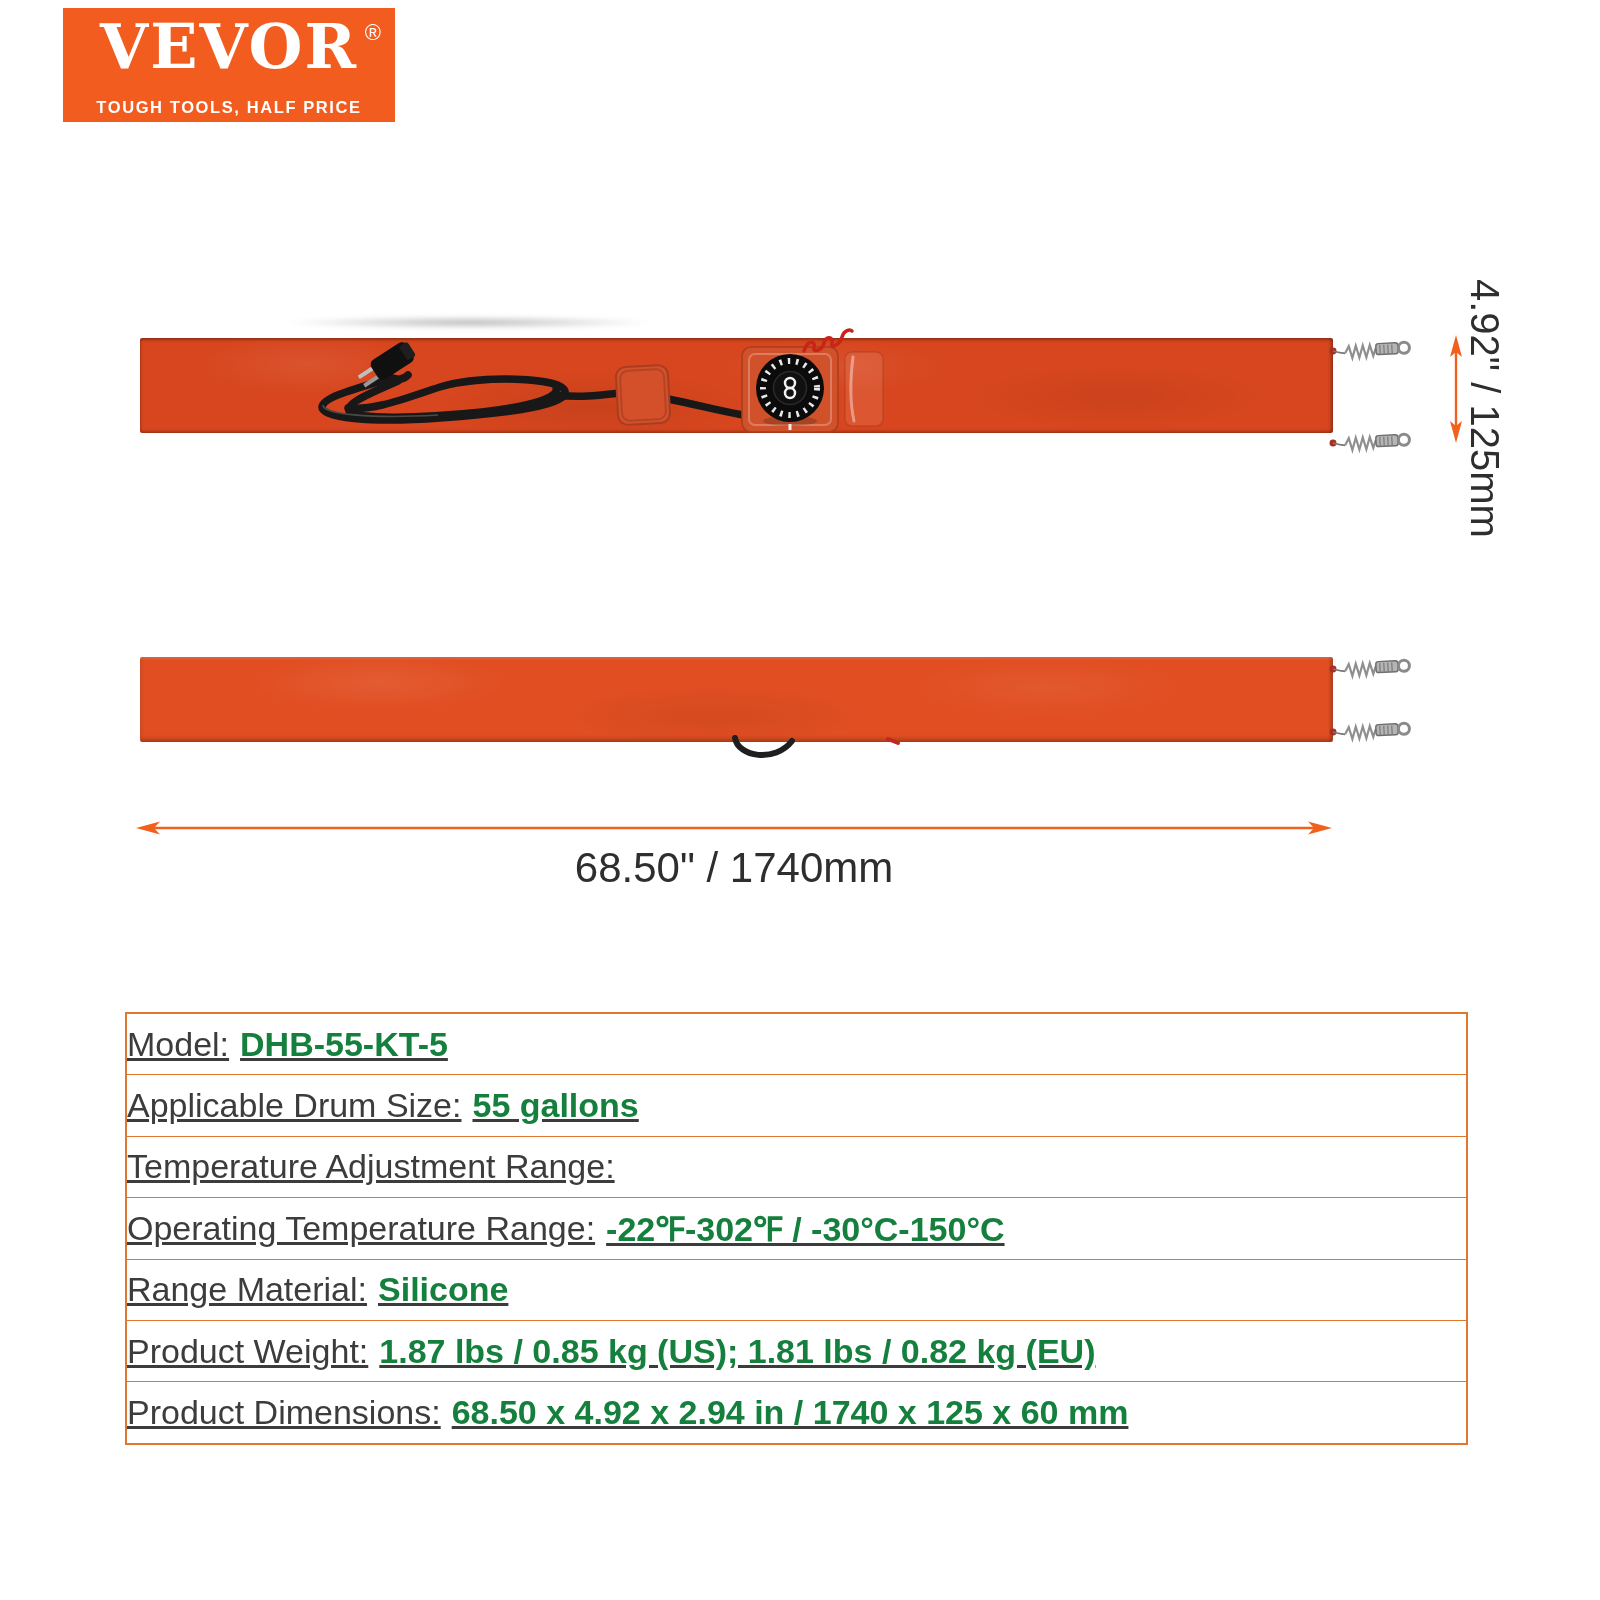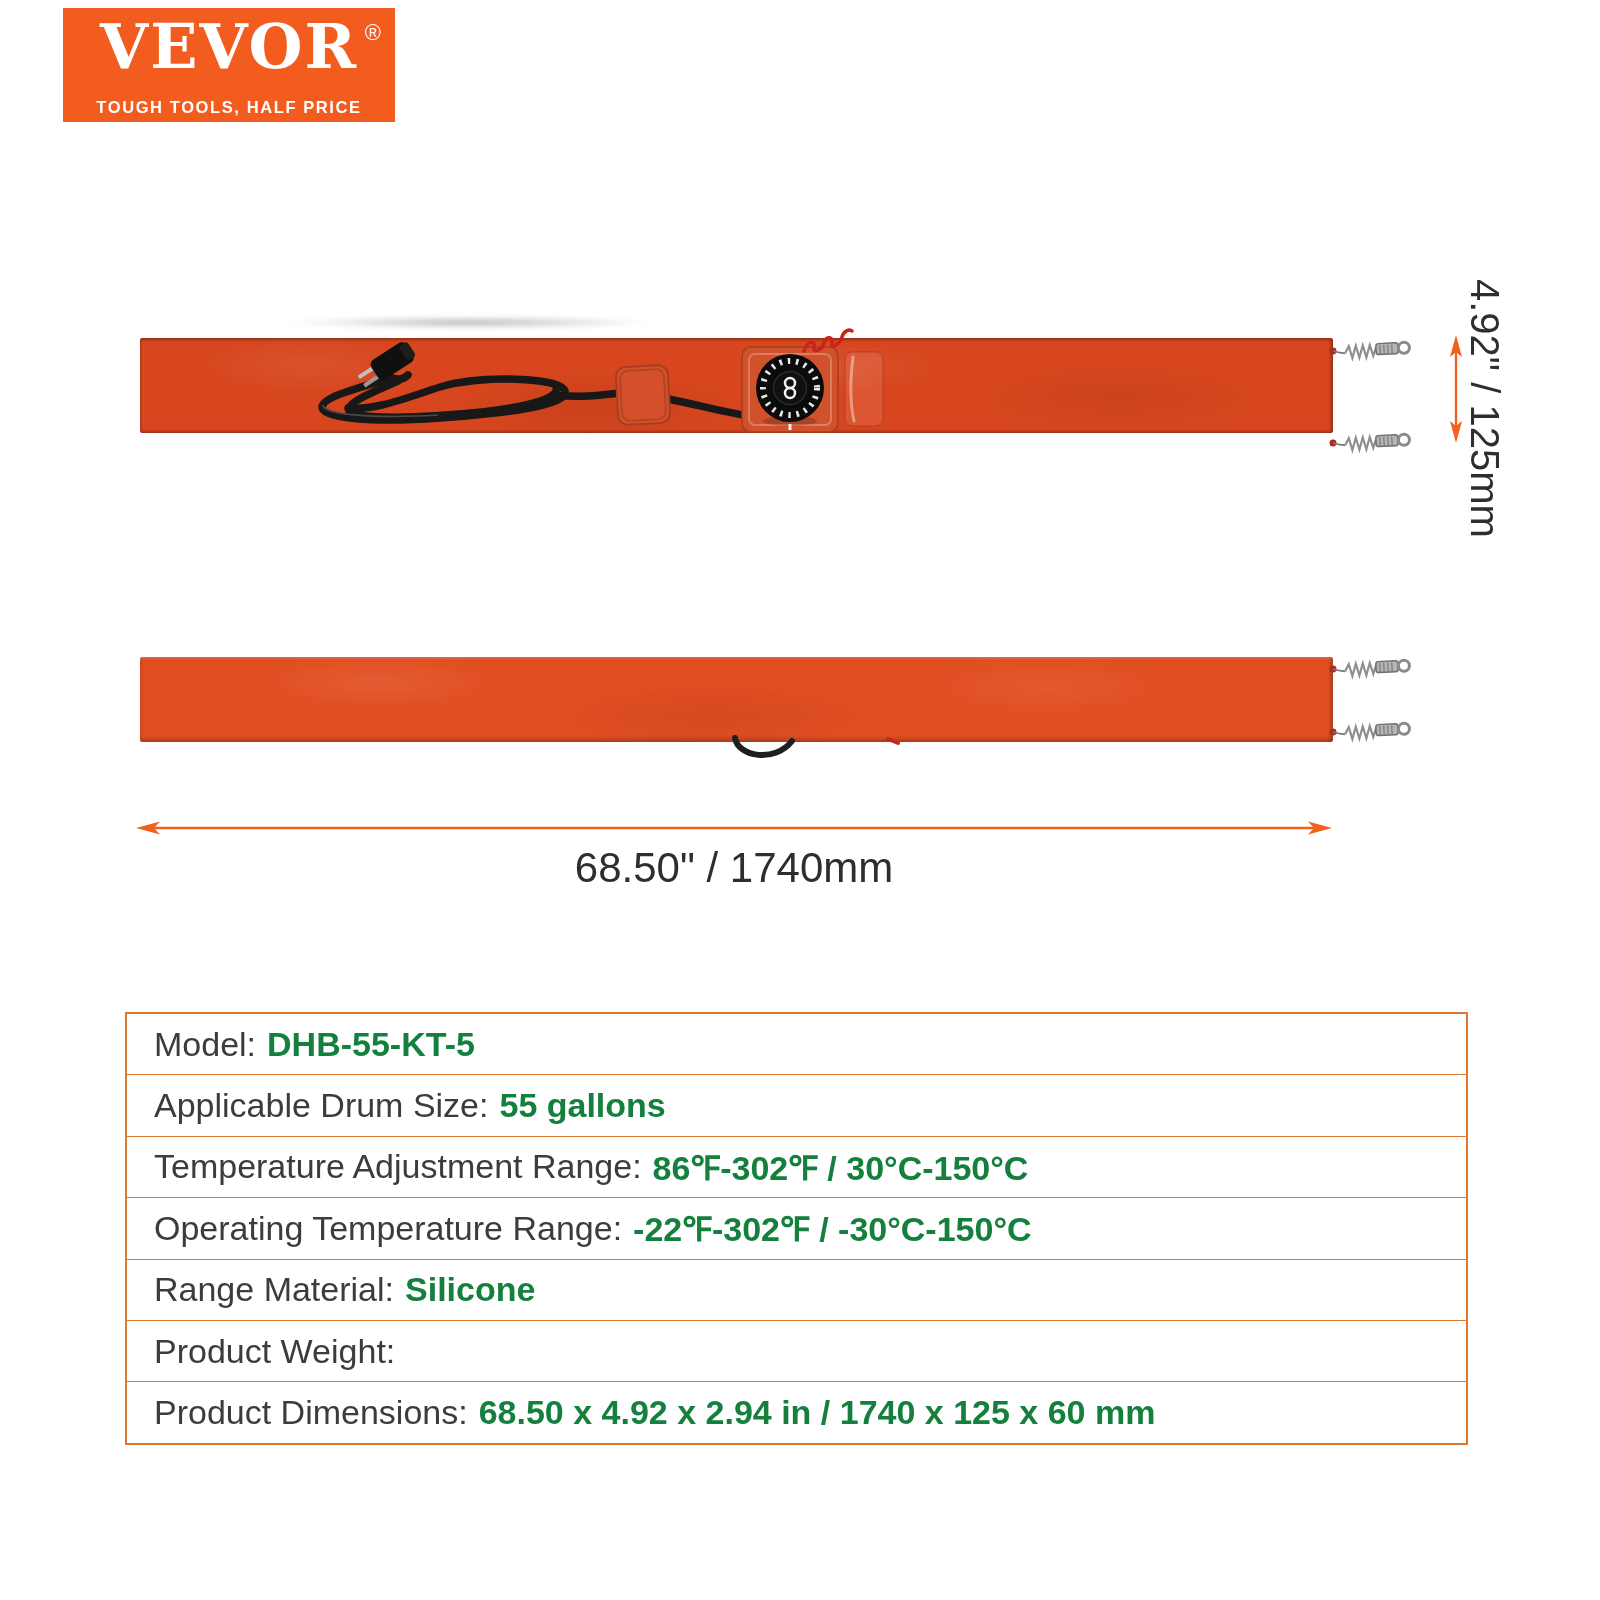--- a/index.html
+++ b/index.html
@@ -57,22 +57,22 @@
     writing-mode:vertical-rl;text-orientation:mixed;
     display:flex;align-items:center;justify-content:center;
     font-size:40px;color:#2e2e2e;white-space:nowrap;
   }
   
   .spec-table{
     position:absolute;left:125px;top:1012px;width:1343px;
     border:2px solid #E0772E;box-sizing:border-box;background:#ffffff;
   }
   .spec-row{
-    height:60.4px;display:flex;align-items:center;padding-left:27px;
-    border-top:1px solid #E0772E;font-size:34px;white-space:nowrap;
+    height:60.4px;display:flex;align-items:center;
+    border-top:1px solid #E0772E;font-size:34px;white-space:nowrap;text-decoration:underline;
   }
   .spec-row:first-child{border-top:none;}
   .spec-label{color:#3c3c3c;}
   .spec-value{color:#15803d;font-weight:bold;margin-left:11px;}
 </style>
 </head>
 <body>
 
 <div id="stage">
 
@@ -206,32 +206,32 @@
     <div class="spec-row">
       <span class="spec-label">Model:</span>
       <span class="spec-value">DHB-55-KT-5</span>
     </div>
     <div class="spec-row">
       <span class="spec-label">Applicable Drum Size:</span>
       <span class="spec-value">55 gallons</span>
     </div>
     <div class="spec-row">
       <span class="spec-label">Temperature Adjustment Range:</span>
-      <span class="spec-value">86℉-302℉ / 30°C-150°C</span>
     </div>
     <div class="spec-row">
       <span class="spec-label">Operating Temperature Range:</span>
       <span class="spec-value">-22℉-302℉ / -30°C-150°C</span>
     </div>
     <div class="spec-row">
       <span class="spec-label">Range Material:</span>
       <span class="spec-value">Silicone</span>
     </div>
     <div class="spec-row">
       <span class="spec-label">Product Weight:</span>
+      <span class="spec-value">1.87 lbs / 0.85 kg (US); 1.81 lbs / 0.82 kg (EU)</span>
     </div>
     <div class="spec-row">
       <span class="spec-label">Product Dimensions:</span>
       <span class="spec-value">68.50 x 4.92 x 2.94 in / 1740 x 125 x 60 mm</span>
     </div>
   </div>
 
 </div>
 
 </body></html>

